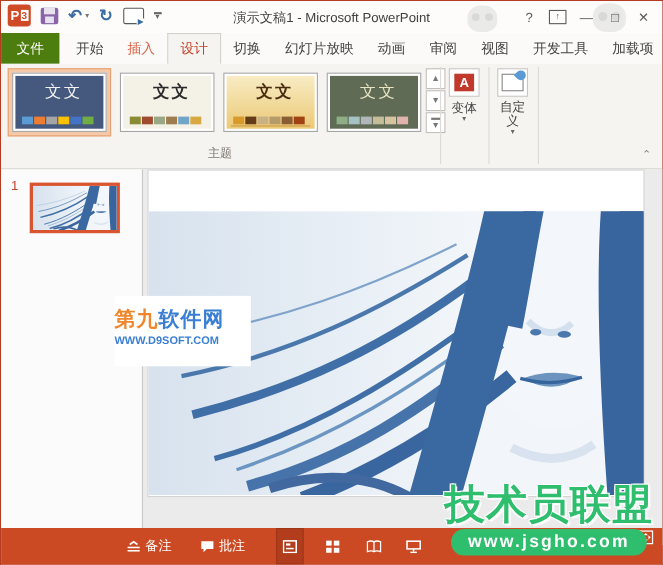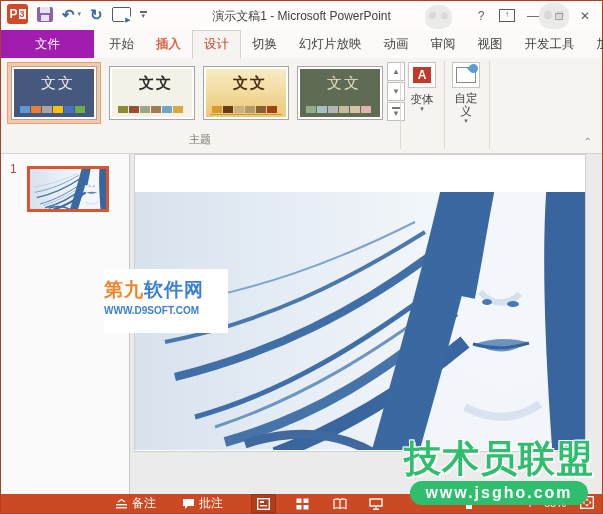--- a/index.html
+++ b/index.html
@@ -33,23 +33,23 @@
              text-align:center;color:#5c5c5c;}
   .ghost{position:absolute;border-radius:45% 45% 40% 40%;background:#dcdcdc;opacity:.55;}
   .ghost:before,.ghost:after{content:"";position:absolute;top:30%;width:26%;height:30%;
         border-radius:50%;background:#bdbdbd;}
   .ghost:before{left:16%;} .ghost:after{right:16%;}
 
   
   .tabrow{position:absolute;left:0;top:29px;width:100%;height:28px;background:#fbfaf8;
           display:flex;align-items:stretch;font-size:12.5px;color:#444;}
   .tab{display:flex;align-items:center;padding:0 11px;cursor:default;white-space:nowrap;}
-  .tab.file{background:#a21caf;color:#fff;padding:0 34px;margin-right:4px;}
+  .tab.file{background:#4d7c0f;color:#fff;padding:0 14px;margin-right:4px;}
   .tab.active{background:#f6f4f1;color:#c8432a;border:1px solid #d5d1cd;border-bottom:none;}
-  .tab.hot{color:#d86344;font-weight:bold;}
+  .tab.hot{color:#d86344;}
   .tab.partial{width:12px;padding:0;overflow:hidden;position:relative;}
 
   
   .ribbon{position:absolute;left:0;top:57px;width:100%;height:96px;background:#f6f4f1;
           border-bottom:1px solid #d5d1cd;box-sizing:border-box;}
   .gallery{position:absolute;left:6px;top:4px;display:flex;align-items:flex-start;}
   .selwrap{background:#f5c8a8;border:1px solid #e6a272;padding:3px;}
   .thumb{width:80px;height:48px;border:1px solid #a6a6a6;background:#fff;padding:2px;position:relative;text-align:center;}
   .thumbface{width:100%;height:100%;position:relative;box-sizing:border-box;
              font-size:15px;letter-spacing:2px;padding:5px 0 0 8px;box-sizing:border-box;}
@@ -102,21 +102,21 @@
              color:#3b7fd4;text-shadow:0 0 1px #fff;}
   .wm-d9 .l1 b{color:#f0862c;}
   .wm-d9 .l2{font-size:10px;font-weight:bold;color:#3b7fd4;margin-top:2px;}
   .wm-js{position:absolute;right:8px;top:438px;z-index:60;text-align:center;}
   .wm-js .name{font-size:37px;font-weight:bold;color:#2fbe6e;letter-spacing:1px;line-height:40px;
       text-shadow:-1px -1px 0 #fff,1px -1px 0 #fff,-1px 1px 0 #fff,1px 1px 0 #fff,2px 2px 0 #fff;}
   .wm-js .pill{margin:2px auto 0 auto;width:178px;height:24px;background:#2fbe6e;border-radius:12px;
       color:#fff;font-weight:bold;font-size:16px;line-height:24px;letter-spacing:2px;}
 
   
-  .statusbar{position:absolute;left:0;bottom:0;width:100%;height:19px;background:#cb4a24;
+  .statusbar{position:absolute;left:0;bottom:0;width:100%;height:33px;background:#cb4a24;
              color:#fff;display:flex;align-items:center;font-size:12px;}
   .sb{display:flex;align-items:center;gap:4px;height:100%;padding:0 6px;}
   .sb svg{display:block;}
   .sb.pressed{background:#b23d1c;box-shadow:inset 0 0 0 1px #9d3517;}
   .sliderwrap{position:absolute;left:428px;top:0;height:19px;display:flex;align-items:center;gap:5px;}
   .track{width:80px;height:2px;background:rgba(255,255,255,.8);position:relative;}
   .handle{position:absolute;left:24px;top:-4px;width:6px;height:10px;background:#fff;}
   .sbpercent{position:absolute;right:36px;top:3px;font-size:11px;}
   .sbfit{position:absolute;right:8px;top:2px;}
 </style>

